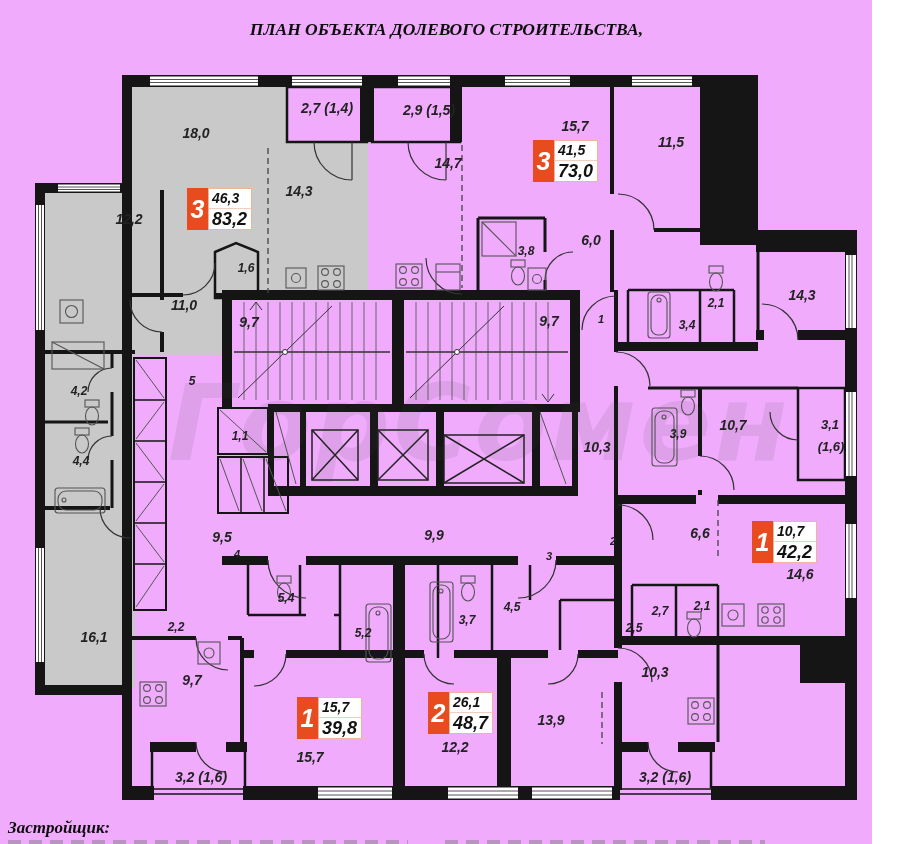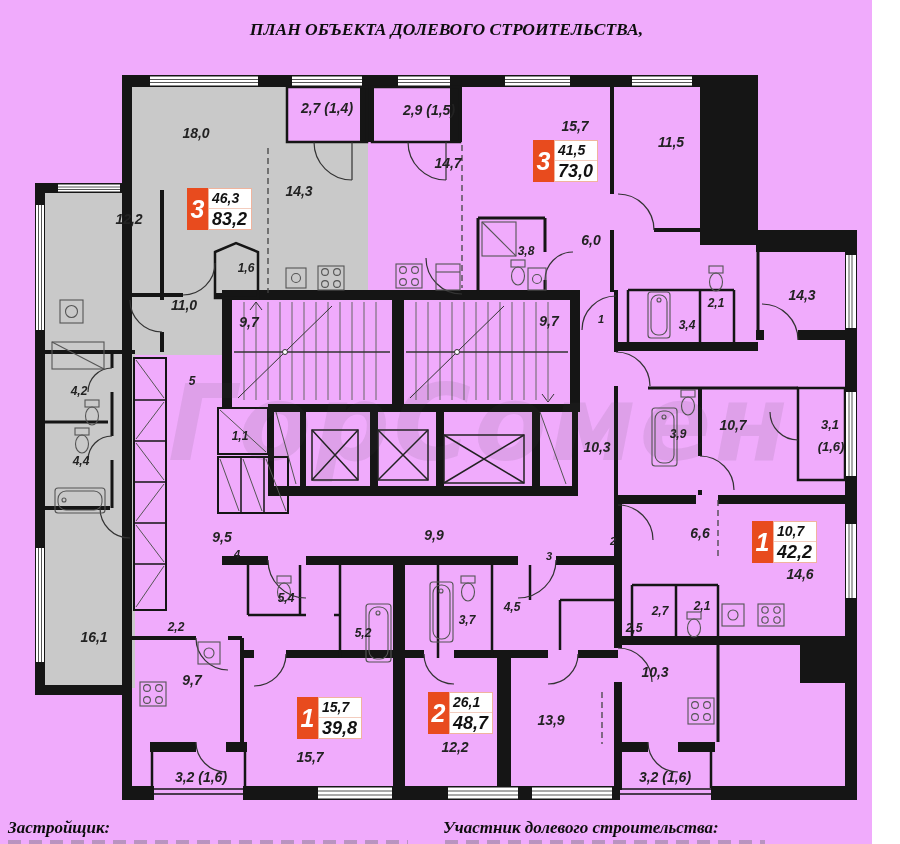--- a/index.html
+++ b/index.html
@@ -421,16 +421,15 @@
       <div class="badge" style="left: 428px; top: 692px;">
         <div class="badge-num">2</div>
         <div class="badge-vals">
           <div class="bv-top">26,1</div>
           <div class="bv-bot">48,7</div>
         </div>
       </div>
     </div>
 
   <div class="footerL">Застройщик:</div>
-  <div class="footerR">Участник долевого строительства:</div>
   <div class="cutline" id="cut1"></div>
   <div class="cutline" id="cut2"></div>
 </div>
 
 </body></html>

